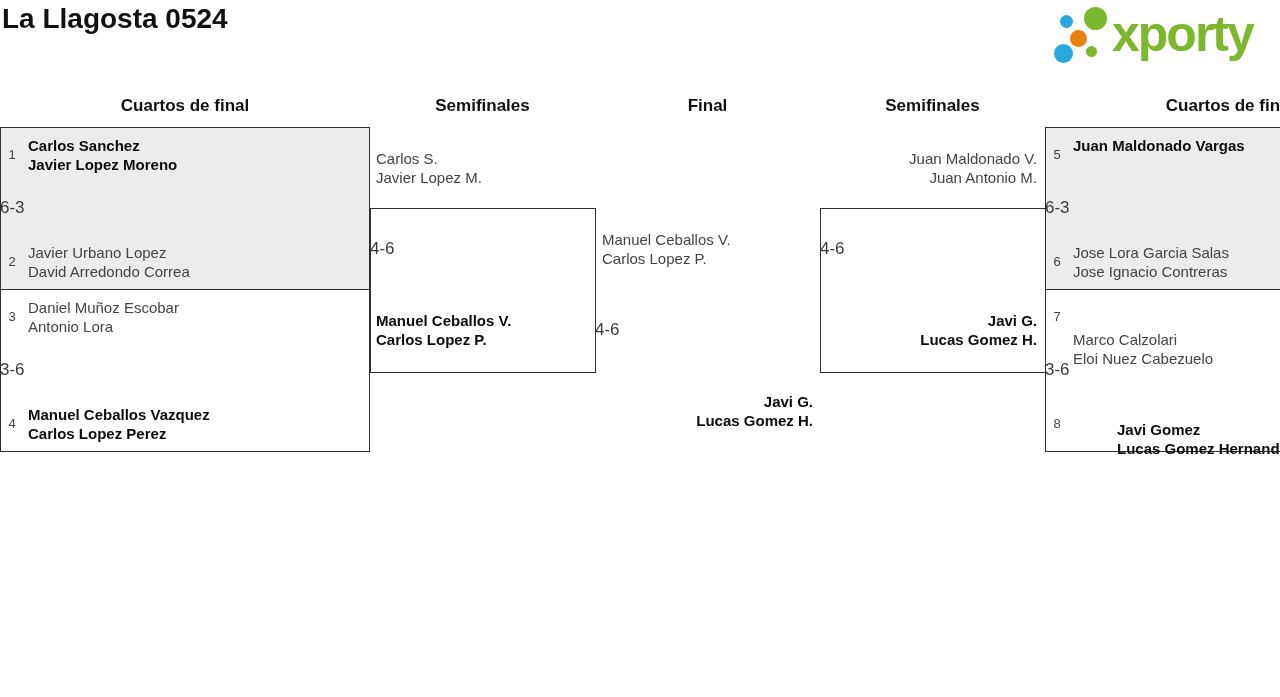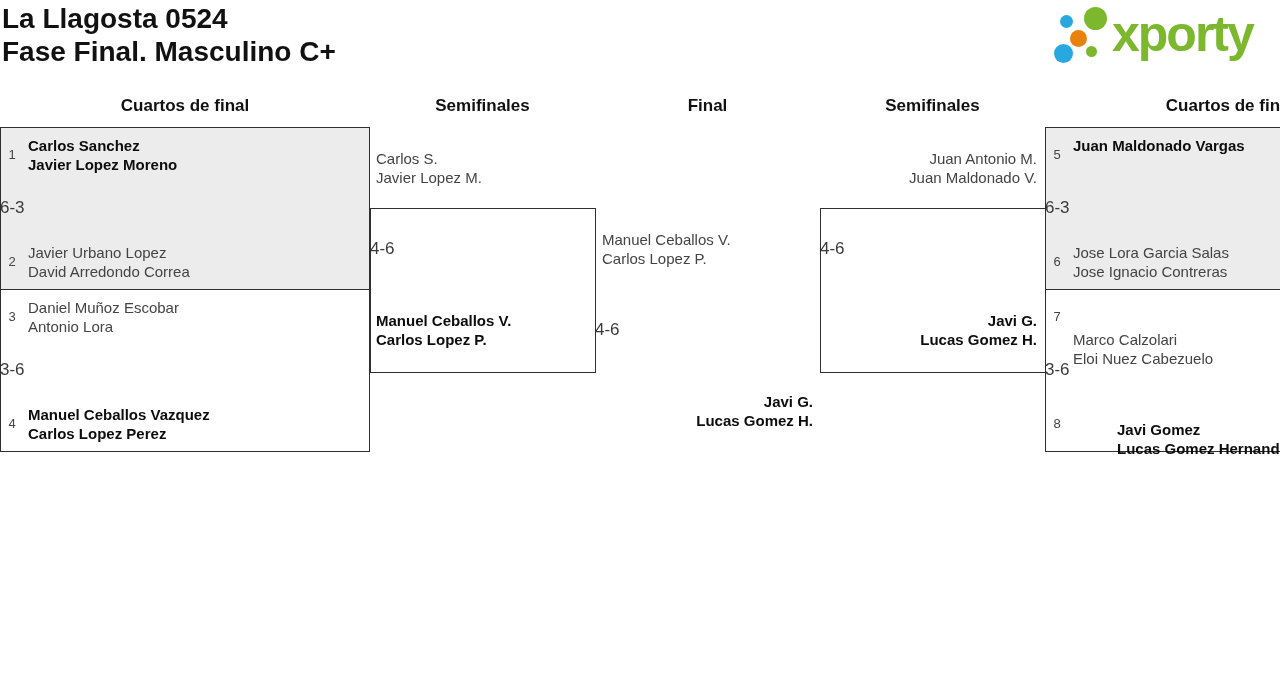--- a/index.html
+++ b/index.html
@@ -24,21 +24,20 @@
   .team.winner{font-weight:700;color:#0d0d0d;}
   .team.right{text-align:right;}
   .seed{font-size:13px;color:#444;text-align:center;width:20px;line-height:16px;}
   .score{font-size:17px;color:#3a3a3a;text-align:left;line-height:16px;}
 </style>
 </head>
 <body>
 
 <div class="abs page-title">
   <div>La Llagosta 0524</div>
-  <div>Fase Final. Masculino C+</div>
 </div>
 
 <div>
   <span class="logo-dot" style="left:1060px;top:15px;width:13px;height:13px;background:#29a8e0;"></span>
   <span class="logo-dot" style="left:1084px;top:7px;width:23px;height:23px;background:#7cb82e;"></span>
   <span class="logo-dot" style="left:1070px;top:30px;width:17px;height:17px;background:#e8820c;"></span>
   <span class="logo-dot" style="left:1054px;top:44px;width:19px;height:19px;background:#29a8e0;"></span>
   <span class="logo-dot" style="left:1086px;top:46px;width:11px;height:11px;background:#7cb82e;"></span>
   <div class="abs logo-wordmark">xporty</div>
 </div>
@@ -94,22 +93,22 @@
   <div>Manuel Ceballos V.</div>
   <div>Carlos Lopez P.</div>
 </div>
 <div class="abs score" style="left:595px;width:226px;top:322px;">4-6</div>
 <div class="abs team winner right" style="left:600px;width:213px;top:392px;">
   <div>Javi G.</div>
   <div>Lucas Gomez H.</div>
 </div>
 
 <div class="abs team right" style="left:820px;width:217px;top:149px;">
+  <div>Juan Maldonado V.</div>
   <div>Juan Antonio M.</div>
-  <div>Juan Maldonado V.</div>
 </div>
 <div class="abs score" style="left:820px;width:226px;top:241px;">4-6</div>
 <div class="abs team winner right" style="left:820px;width:217px;top:311px;">
   <div>Javi G.</div>
   <div>Lucas Gomez H.</div>
 </div>
 
 <div class="abs seed" style="left:1047px;top:147px;">5</div>
 <div class="abs team winner" style="left:1073px;top:136px;">
   <div>Juan Maldonado Vargas</div>

